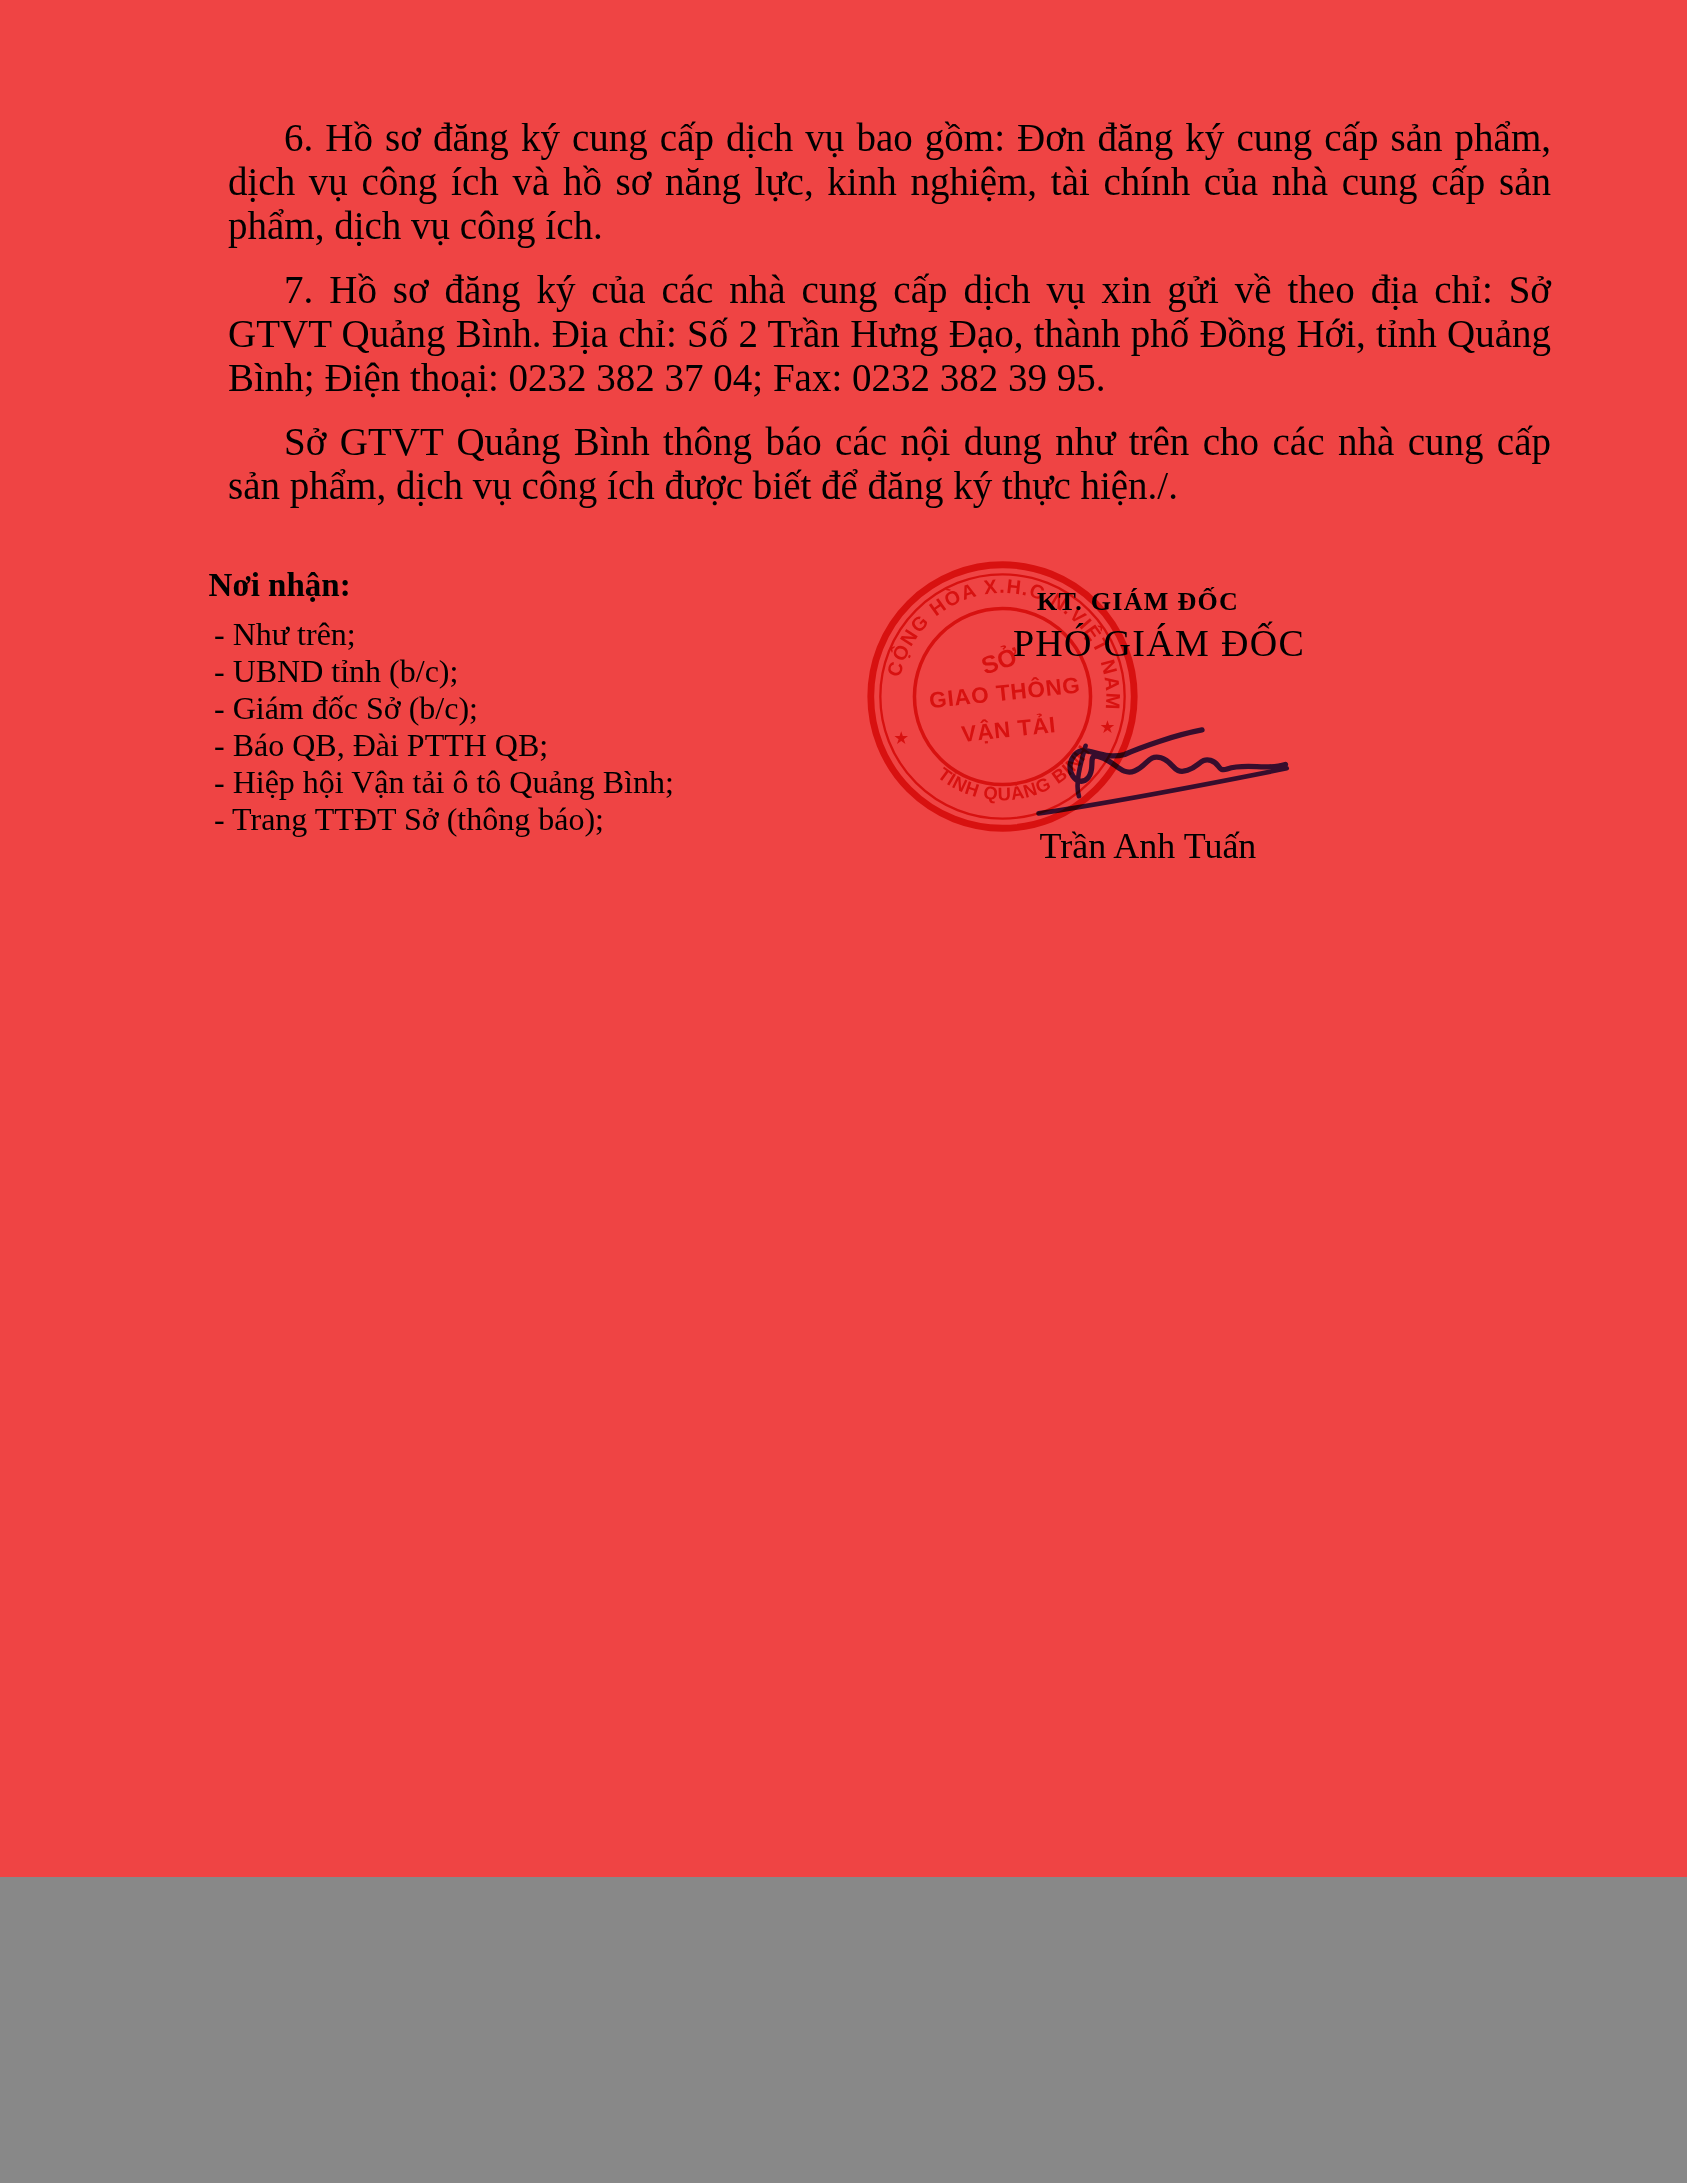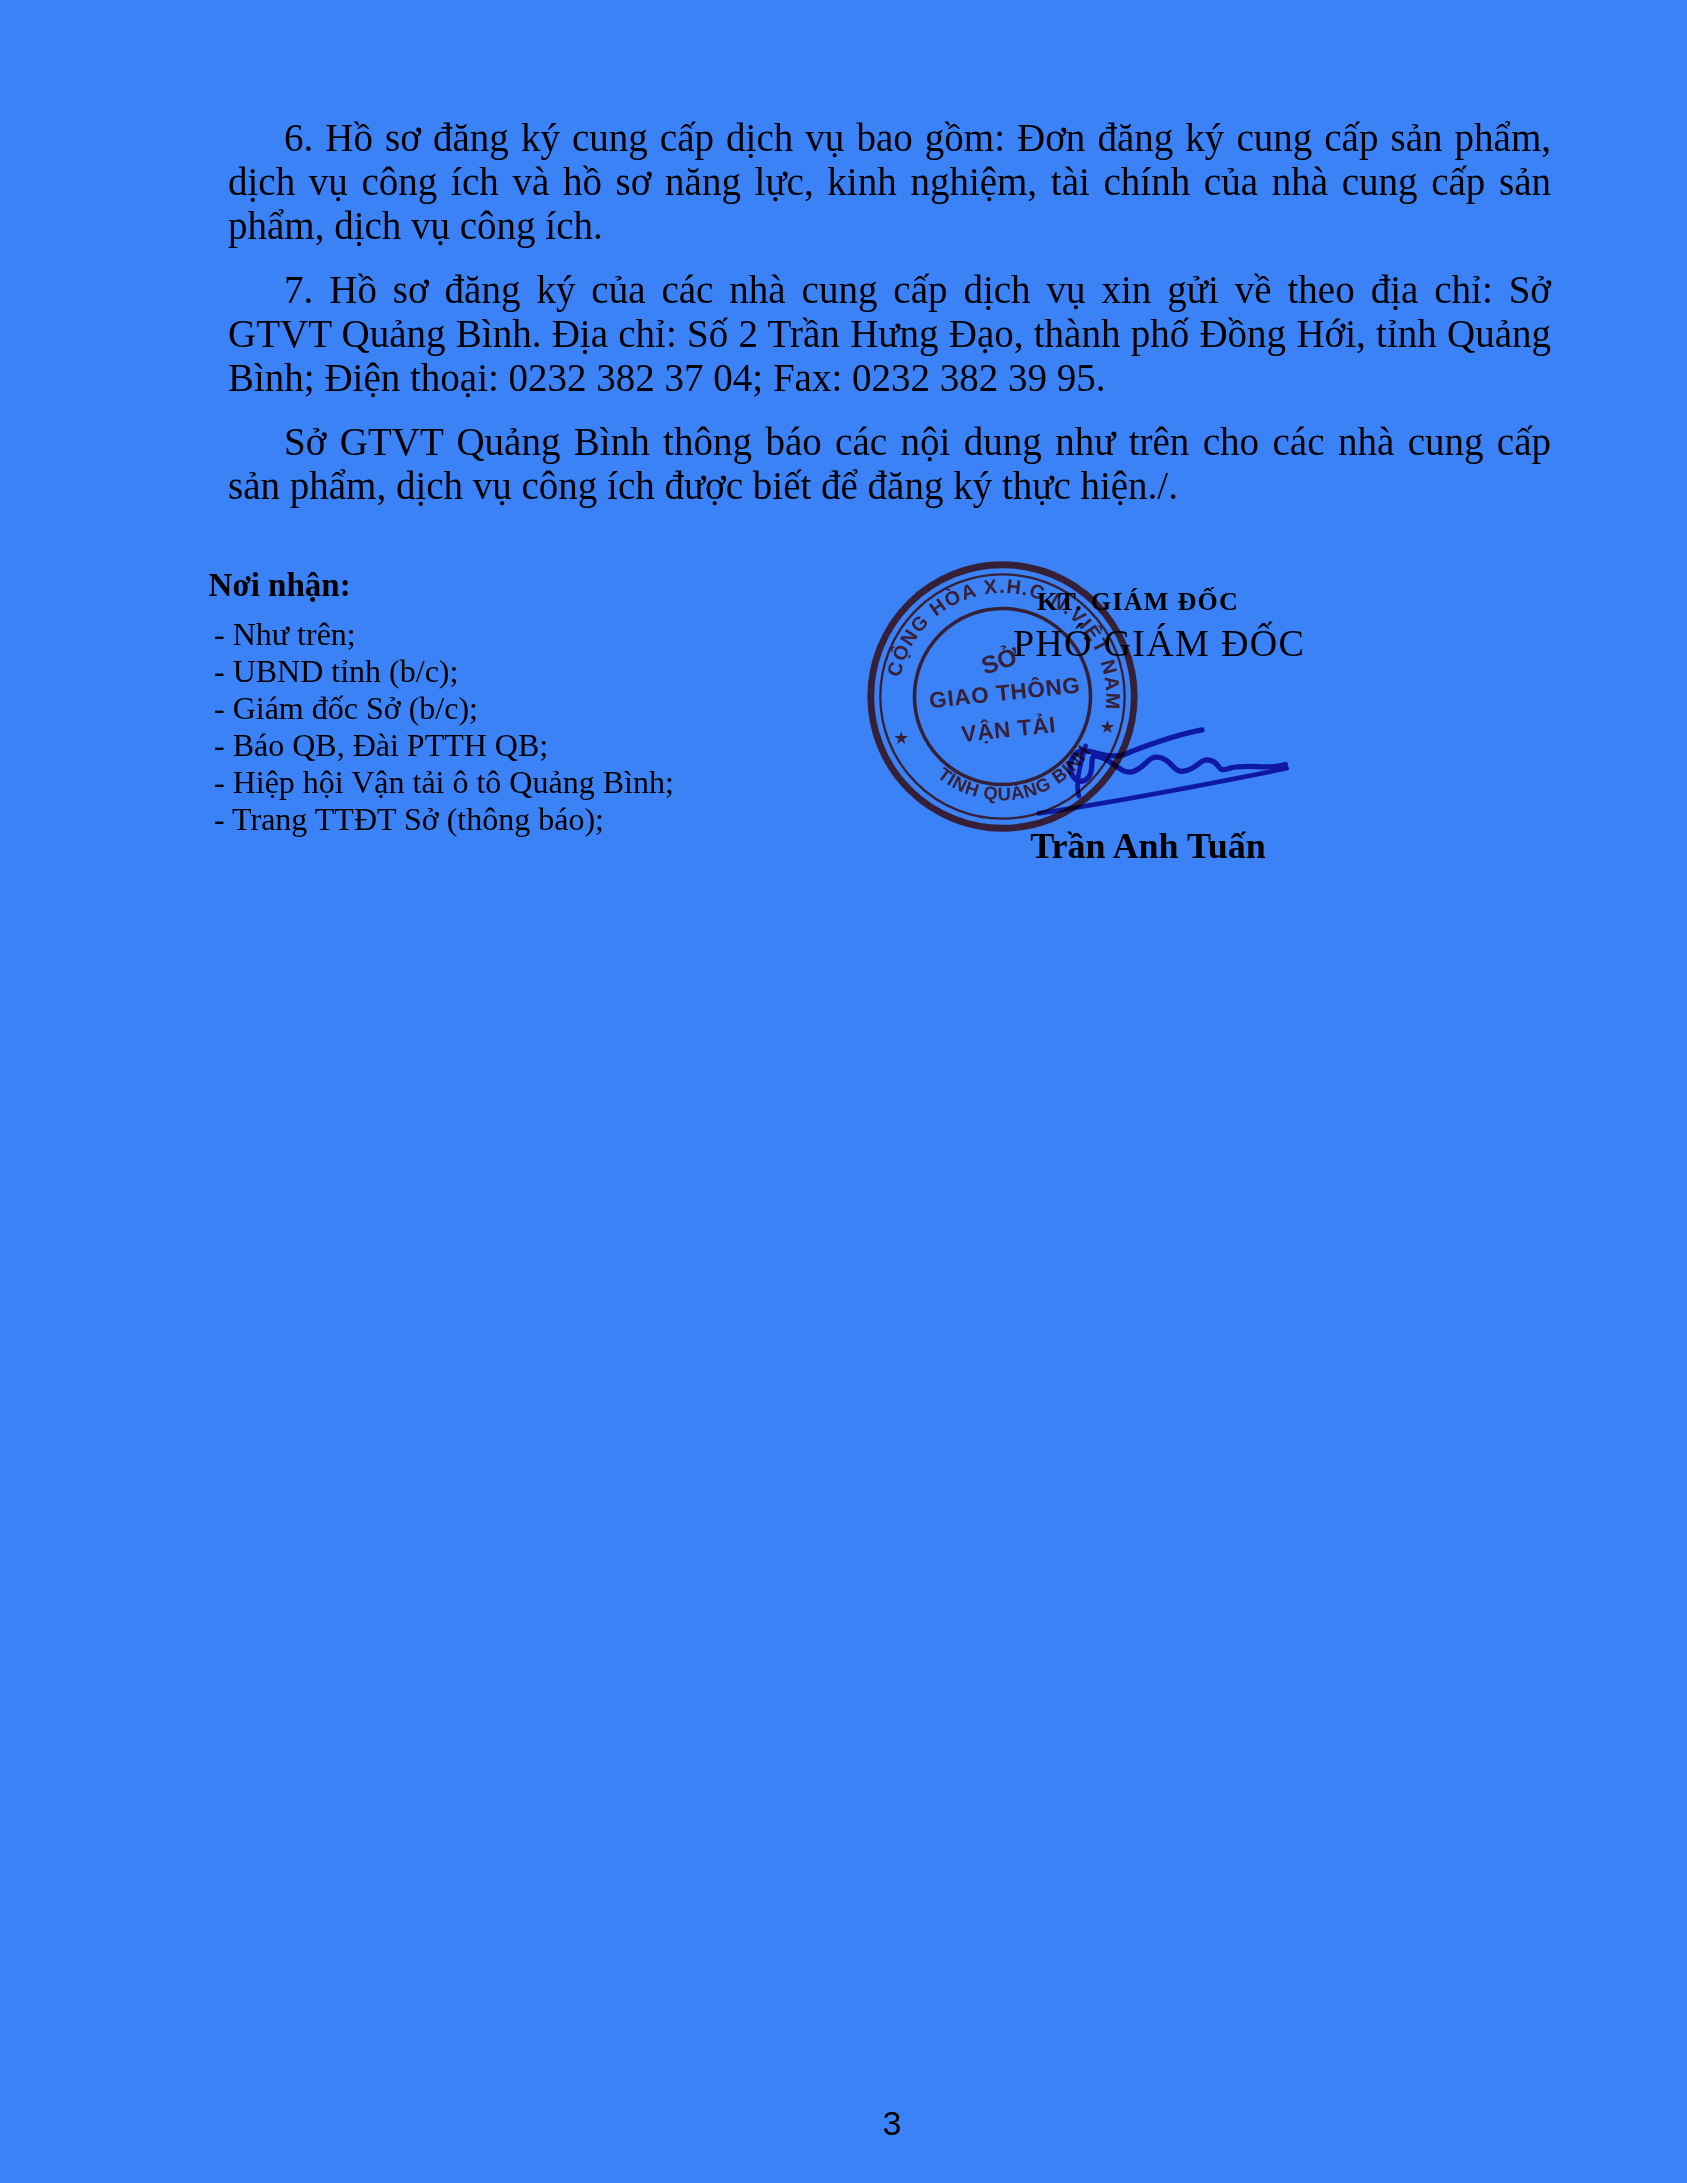--- a/index.html
+++ b/index.html
@@ -1,19 +1,19 @@
 <!DOCTYPE html>
 <html style="font-size:10.6px"><head>
 <meta charset="utf-8">
 <style>
   html,body{margin:0;padding:0;background:#888;}
   .page{
     position:relative;
-    width:1687px;height:2183px;
-    background:#3b82f6;
+    width:1687px;height:1877px;
+    background:#ef4444;
     overflow:hidden;
     font-family:"Liberation Serif","DejaVu Serif",serif;
     color:#000;
   }
   
   .body-text{
     position:absolute;left:228px;top:116px;width:1323px;
     font-size:39px;line-height:44px;text-align:justify;
   }
   .body-text p{margin:0 0 20px 0;text-indent:56px;}
@@ -30,21 +30,21 @@
   .sign-title-1{
     position:absolute;left:979px;top:582px;width:318px;
     text-align:center;font-weight:bold;font-size:26px;line-height:40px;letter-spacing:1.3px;
   }
   .sign-title-2{
     position:absolute;left:1000px;top:623px;width:318px;
     text-align:center;font-weight:normal;font-size:38px;line-height:40px;letter-spacing:1.3px;
   }
   .signer-name{
     position:absolute;left:989px;top:826px;width:318px;
-    text-align:center;font-weight:bold;font-size:36px;line-height:40px;
+    text-align:center;font-weight:normal;font-size:36px;line-height:40px;
   }
   .stamp-svg{
     position:absolute;left:866px;top:560px;width:273px;height:273px;
     mix-blend-mode:multiply;opacity:.93;
   }
   .stamp-svg text{font-family:"Liberation Sans","DejaVu Sans",sans-serif;font-weight:bold;}
   .signature-svg{
     position:absolute;left:1022px;top:718px;width:278px;height:106px;
     mix-blend-mode:multiply;
   }

